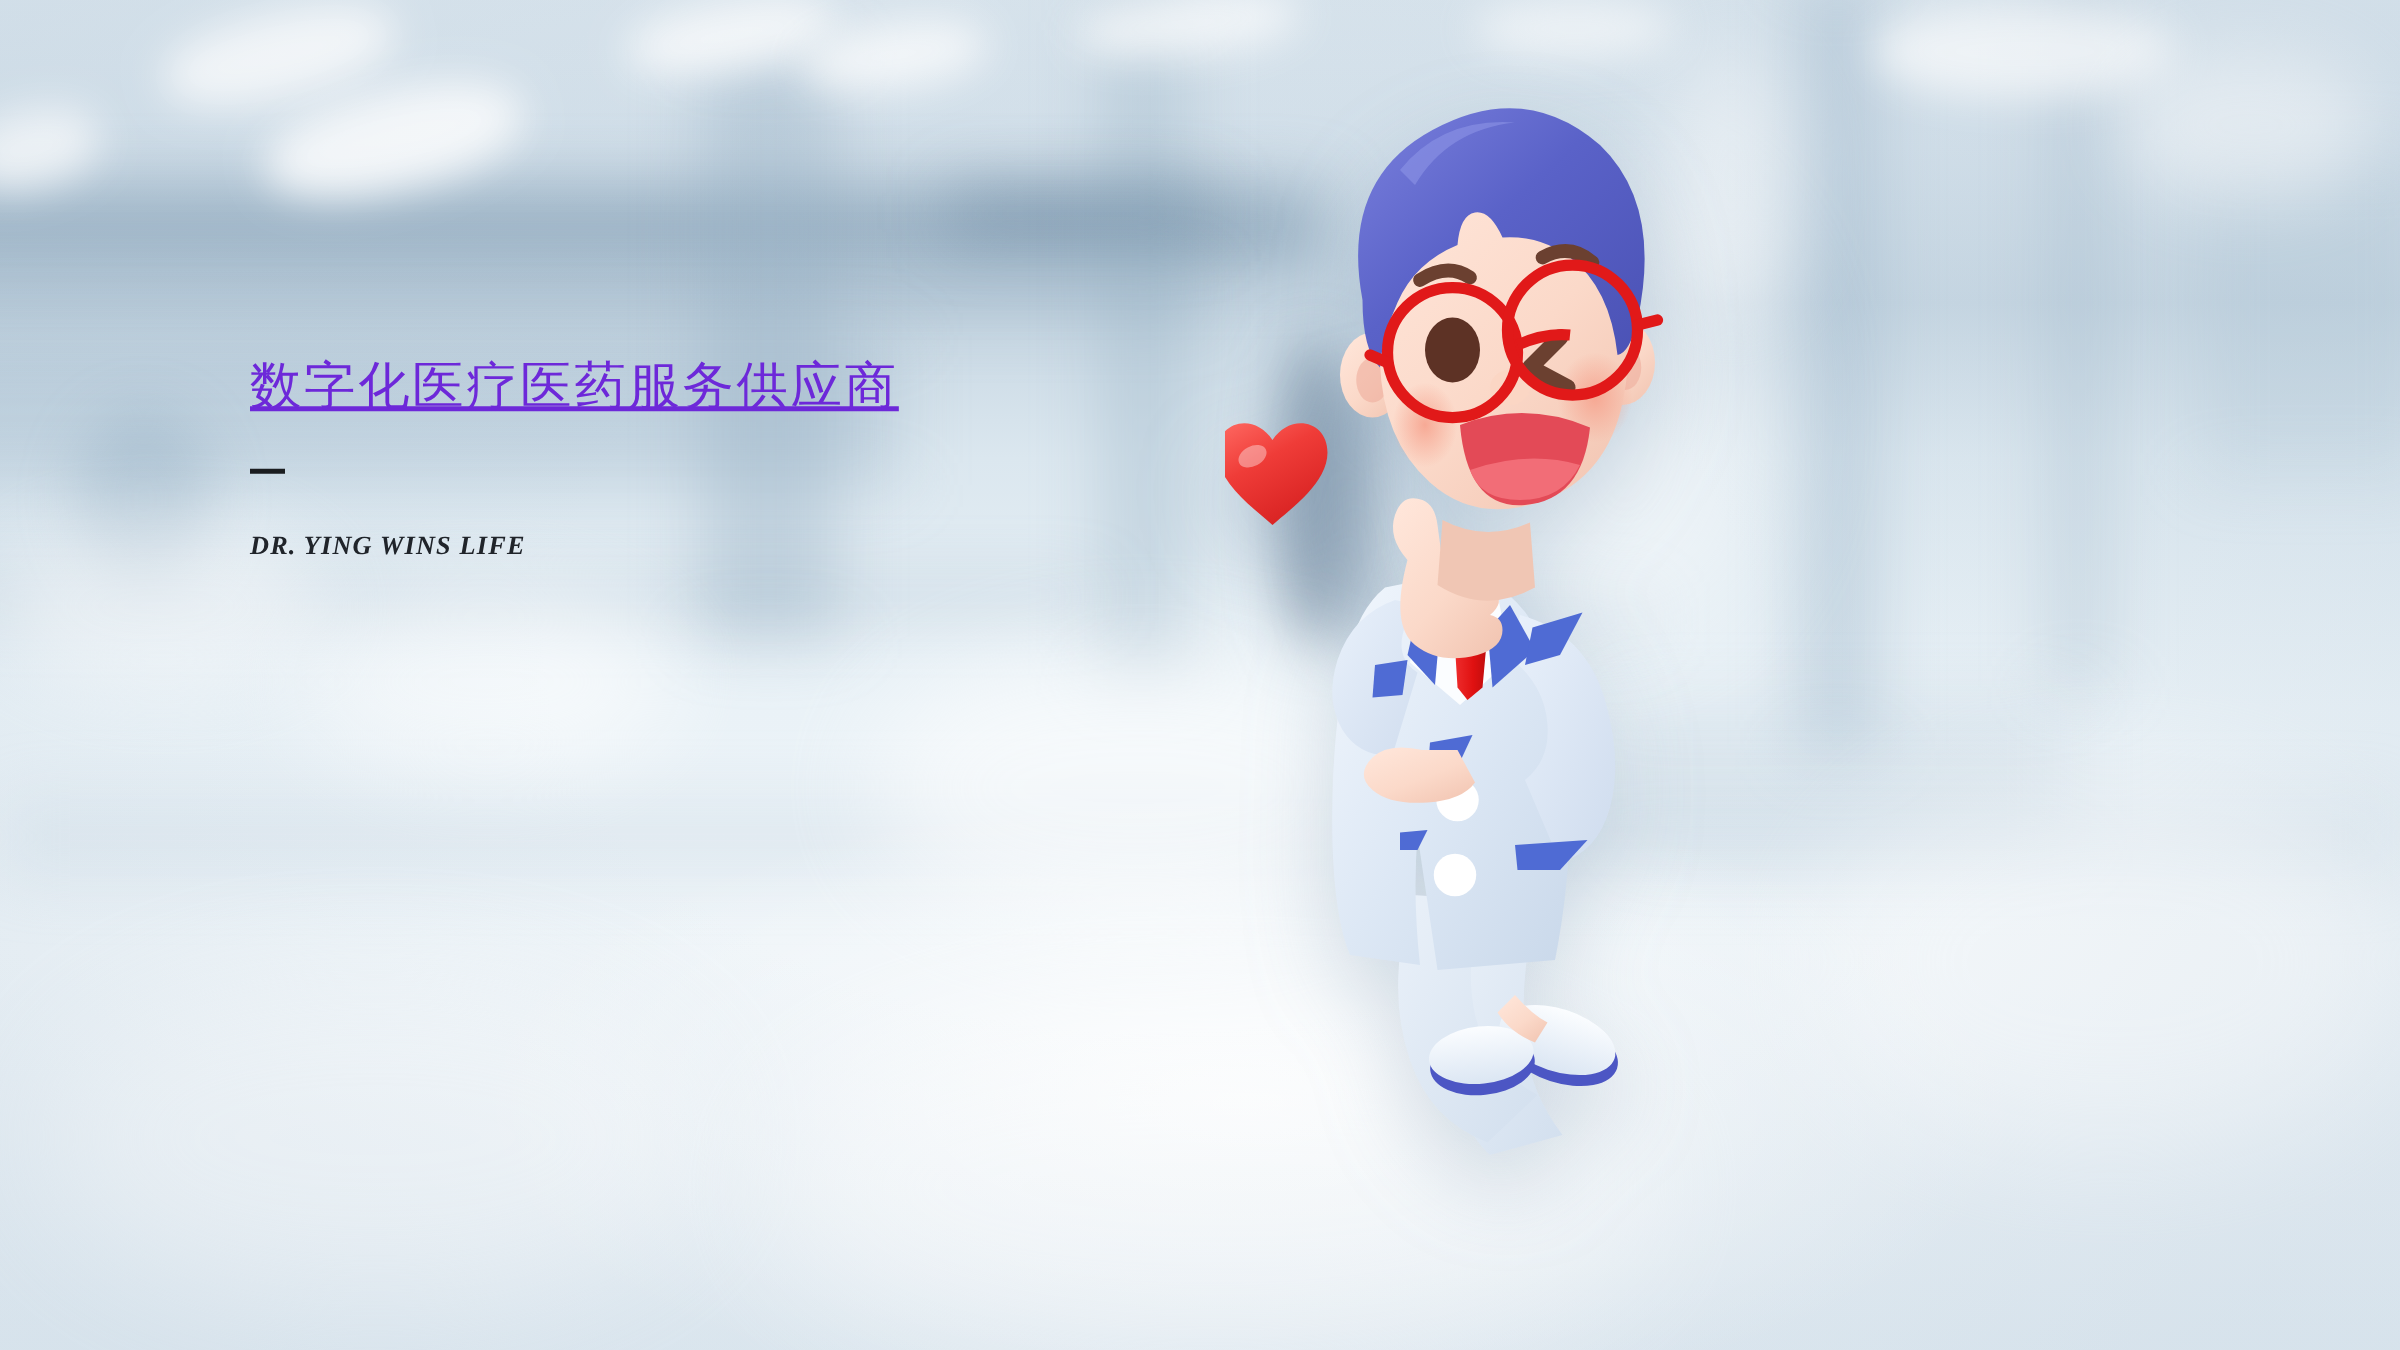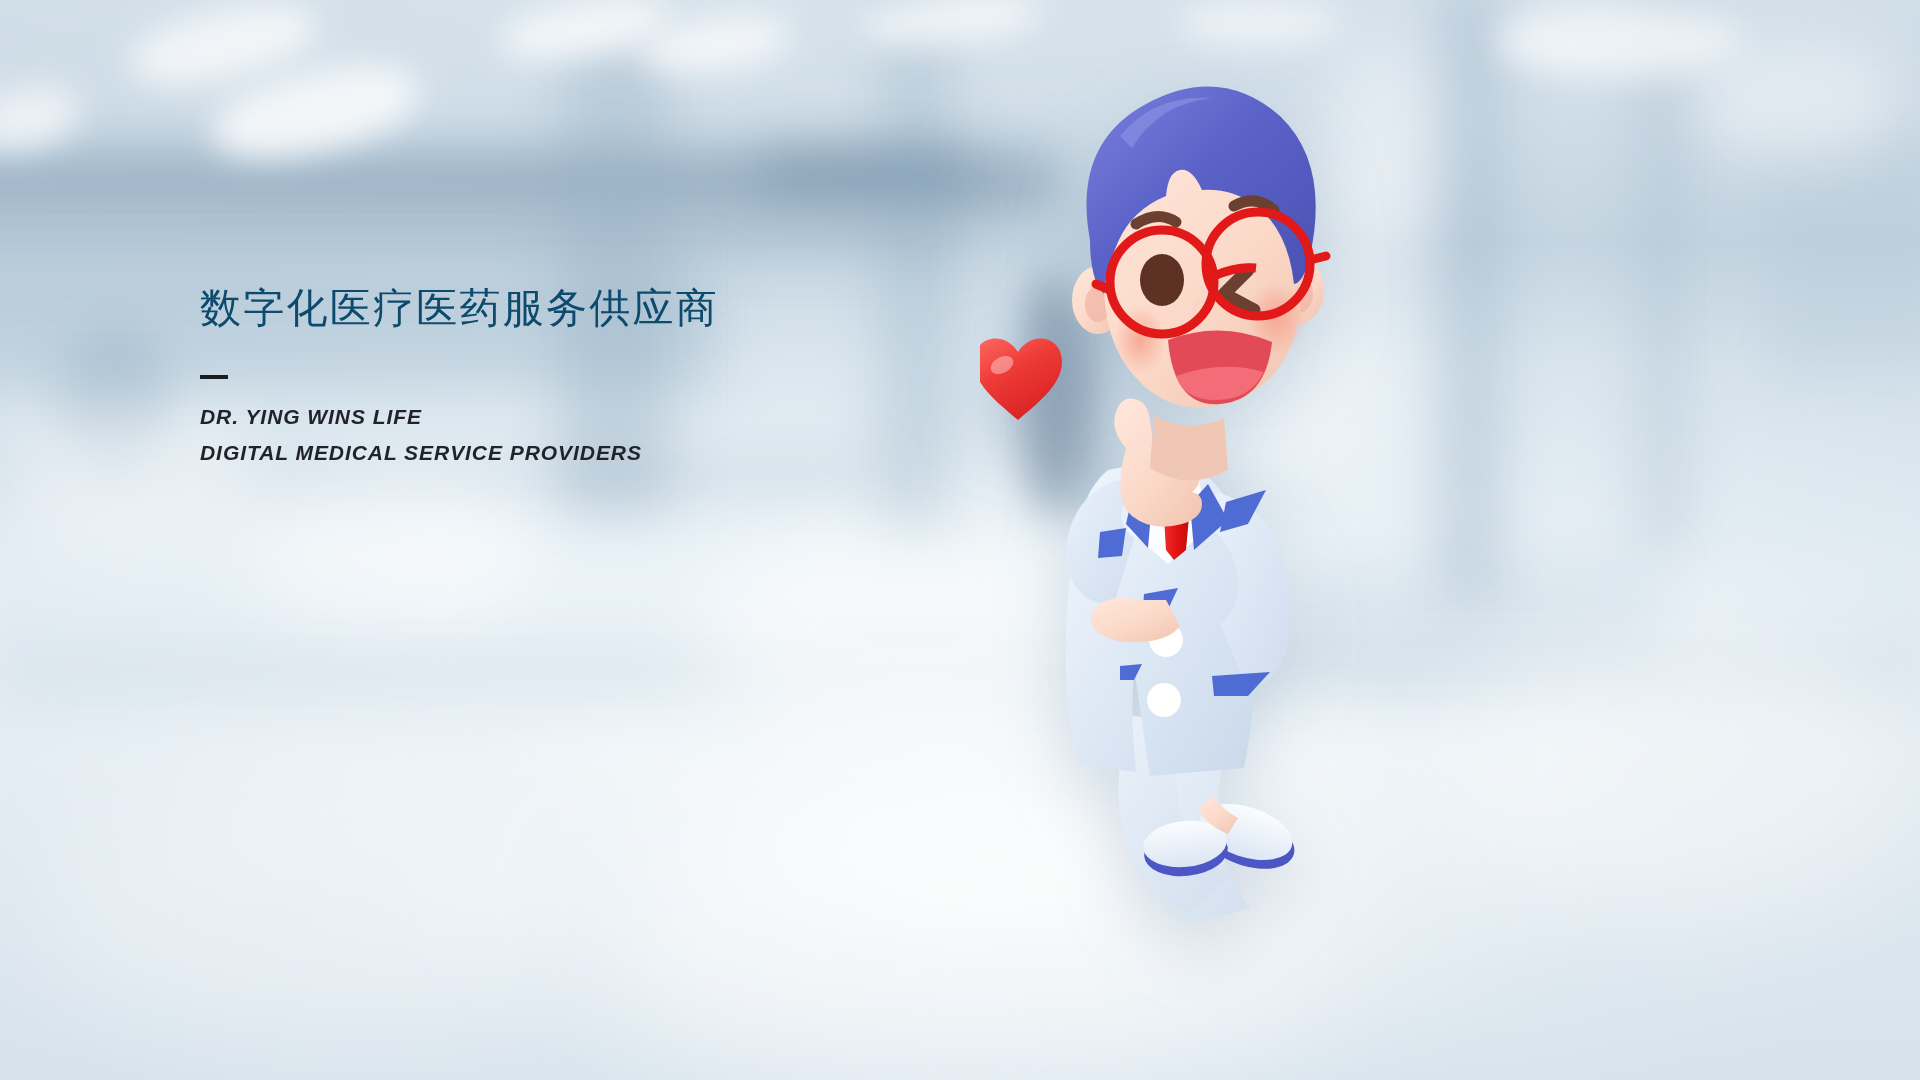--- a/index.html
+++ b/index.html
@@ -65,30 +65,30 @@
     background:radial-gradient(ellipse 900px 360px at 52% 62%,rgba(255,255,255,.85),rgba(255,255,255,0) 70%);
   }
   .vignette{
     position:absolute;inset:0;
     background:radial-gradient(ellipse 1200px 760px at 48% 48%,rgba(255,255,255,0) 40%,rgba(178,198,214,.22) 100%);
   }
 
   
   .copy{position:absolute;left:200px;top:288px;width:760px;}
   .headline-sub{
-    font-size:41px;line-height:1;letter-spacing:.055em;color:#0c4a6e;
-    font-weight:400;white-space:nowrap;
+    font-size:41px;line-height:1;letter-spacing:.055em;color:#6d28d9;
+    font-weight:400;white-space:nowrap;text-decoration:underline;
   }
   .headline-main{
     margin-top:28px;
     font-size:72px;line-height:1;letter-spacing:.14em;color:#e60012;
     font-weight:700;white-space:nowrap;
   }
   .rule{margin-top:46px;width:28px;height:4px;background:#1b1d20;}
-  .en-block{margin-top:20px;}
+  .en-block{margin-top:39px;font-family:Liberation Serif, serif;}
   .en-line{
     font-size:21px;line-height:1.72;letter-spacing:.045em;
     font-style:italic;font-weight:700;color:#20242a;white-space:nowrap;
   }
 
   
   .mascot{position:absolute;left:980px;top:40px;width:420px;height:1000px;}
   .mascot svg{display:block;width:100%;height:100%;
     filter:drop-shadow(0 26px 34px rgba(110,140,168,.28));}
 </style>
@@ -142,21 +142,20 @@
   </div>
 
   <div class="copy">
     <div class="headline-sub">数字化医疗医药服务供应商</div>
 
 
     <div class="rule"></div>
 
     <div class="en-block">
       <div class="en-line">DR. YING WINS LIFE</div>
-      <div class="en-line">DIGITAL MEDICAL SERVICE PROVIDERS</div>
     </div>
   </div>
 
   <div class="mascot">
     <svg viewBox="0 0 420 1000" xmlns="http://www.w3.org/2000/svg">
       <defs>
         <linearGradient id="hairG" x1="0" y1="0" x2="1" y2="1">
           <stop offset="0%" stop-color="#7a80dd"></stop>
           <stop offset="45%" stop-color="#5a62c8"></stop>
           <stop offset="100%" stop-color="#4a51b4"></stop>

